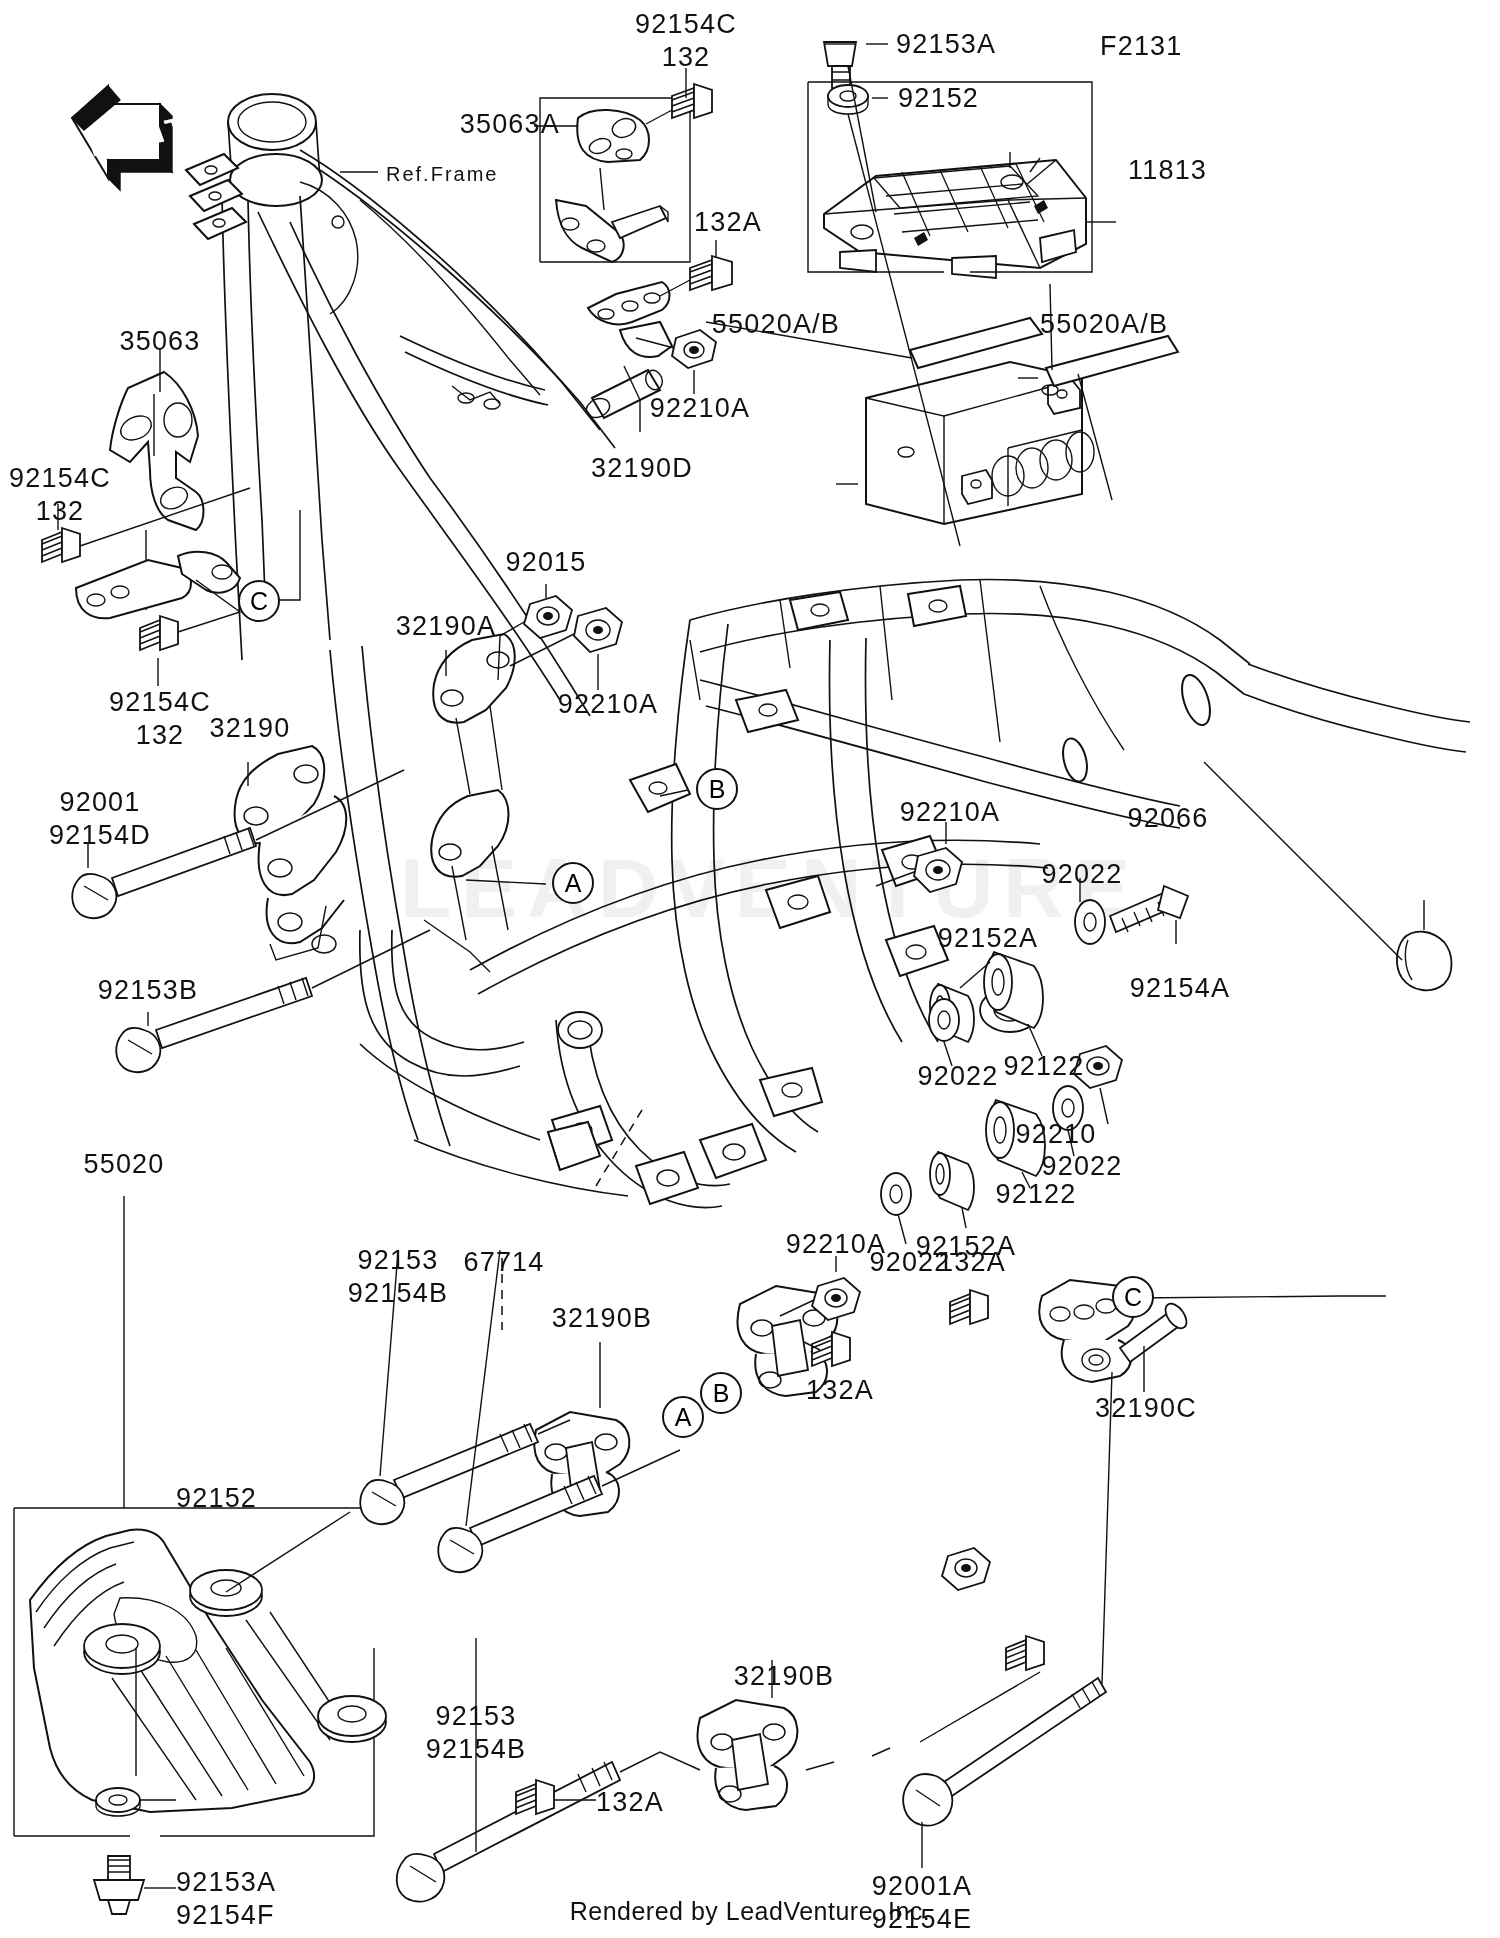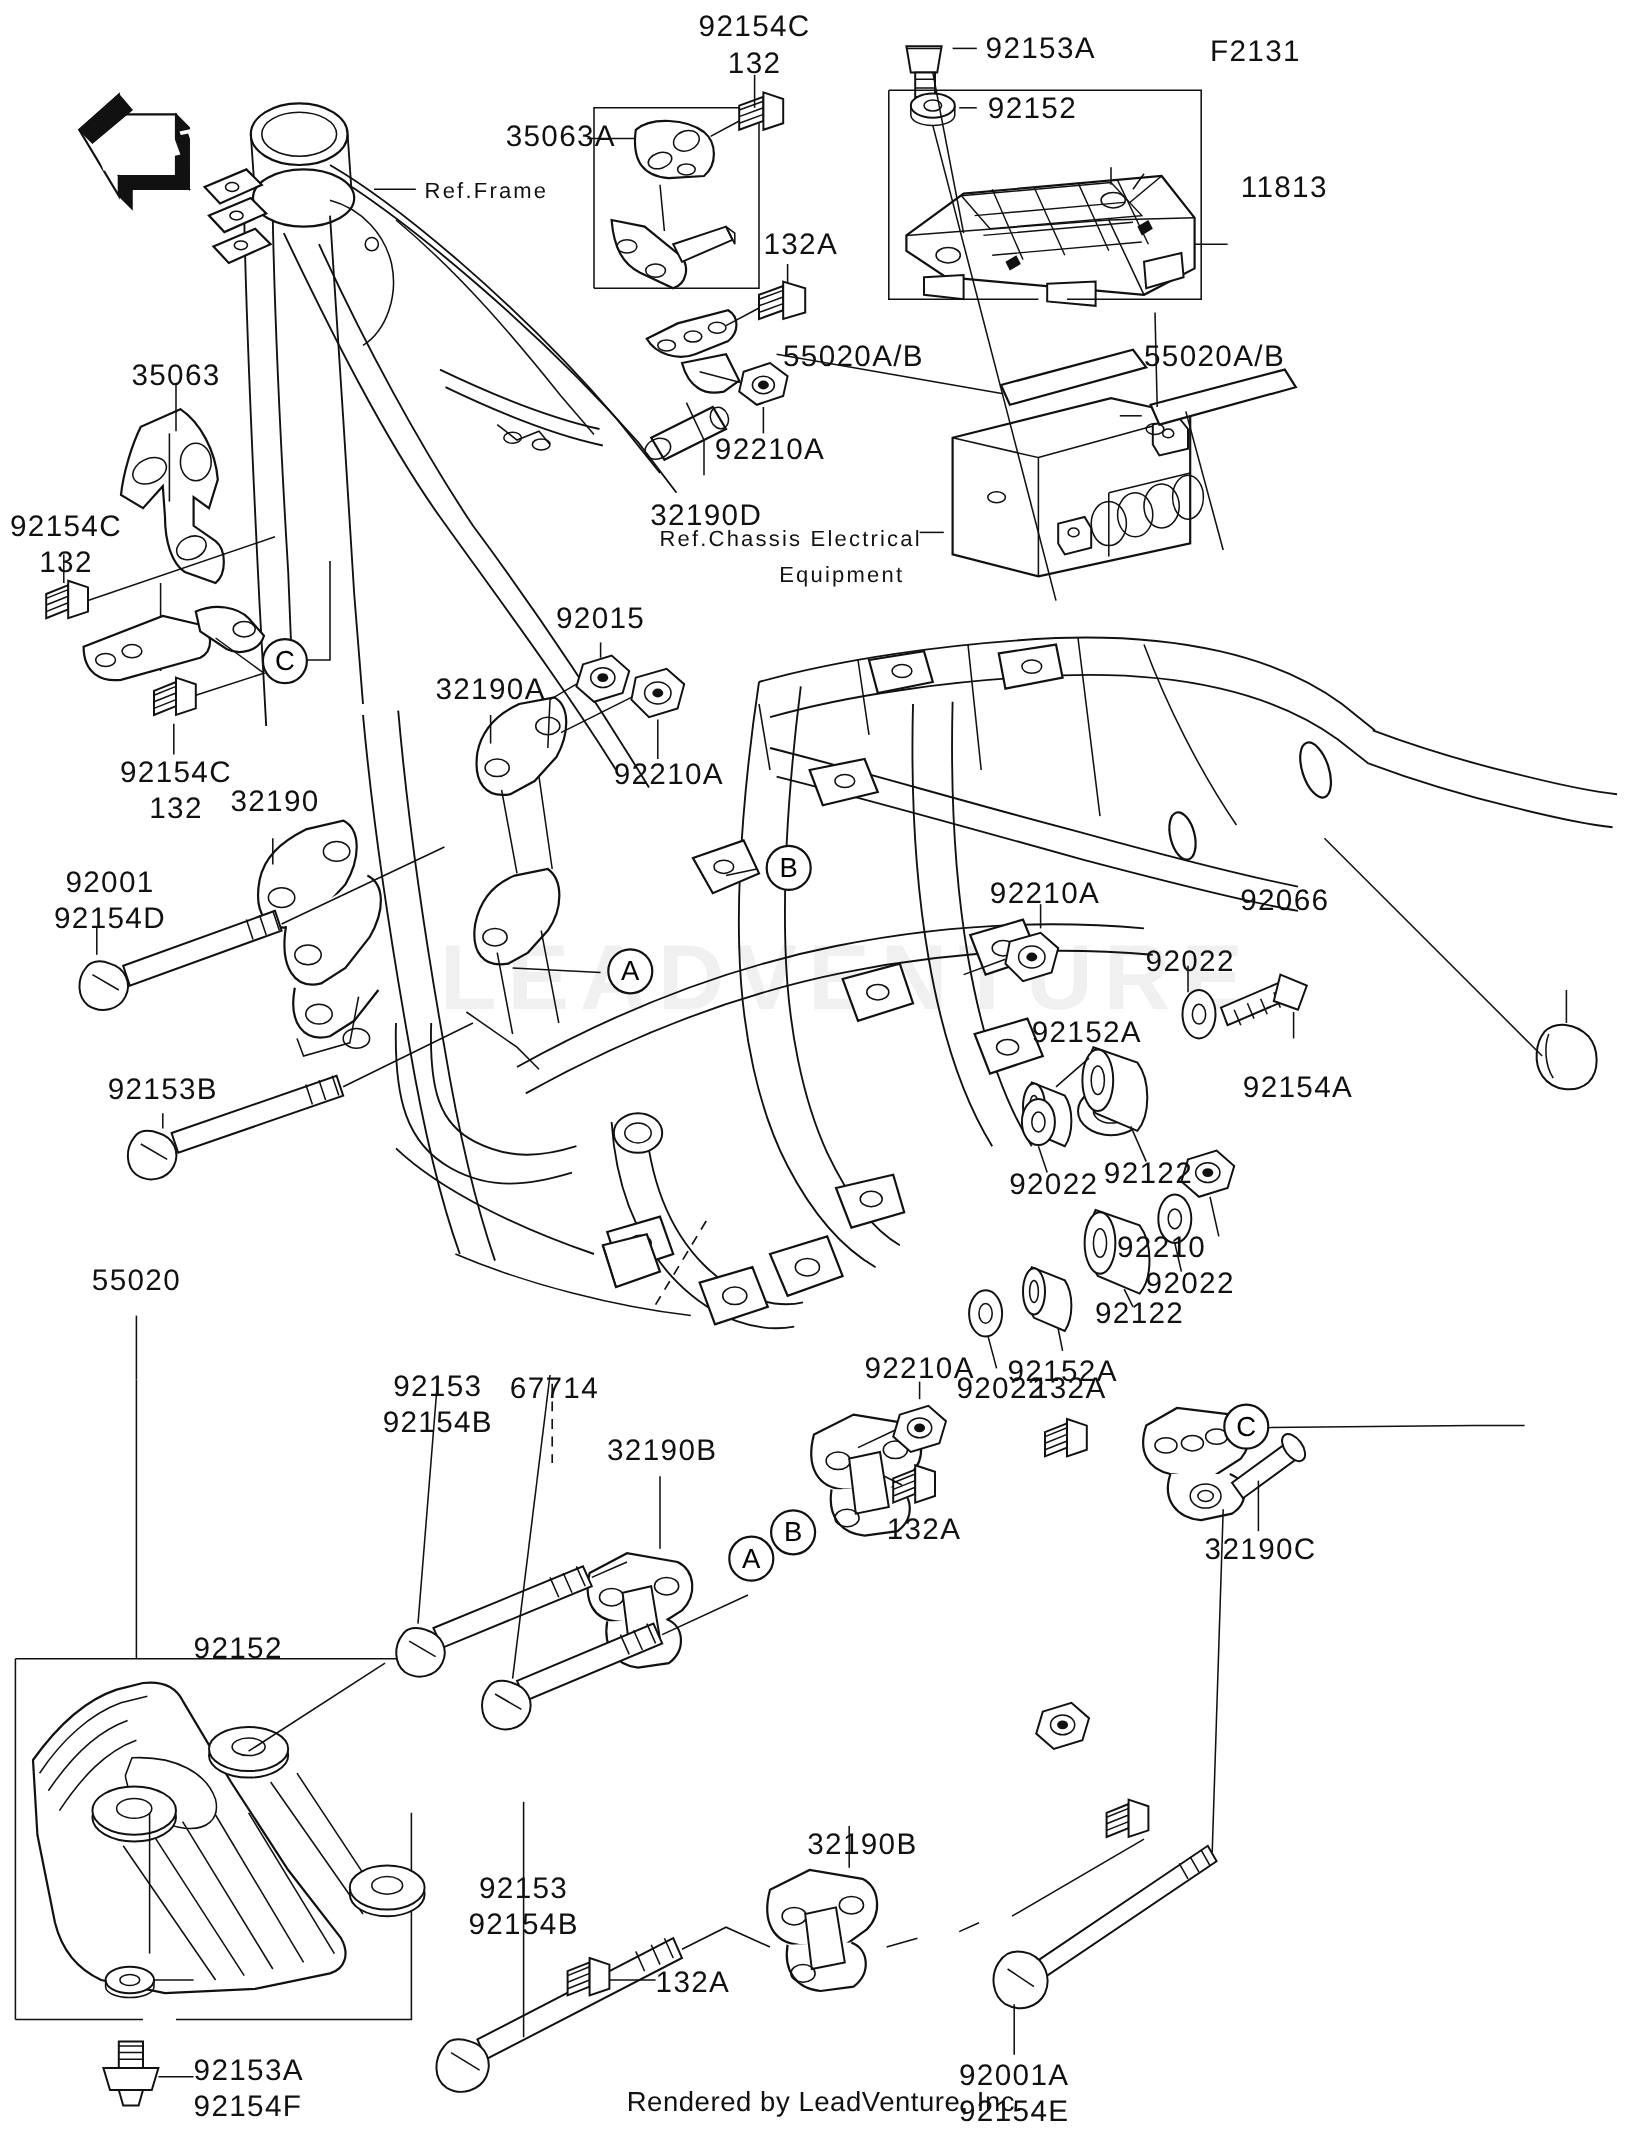--- a/index.html
+++ b/index.html
@@ -735,21 +735,20 @@
   <div class="lbl" style="left:898px;top:82px;"><span>92152</span></div>
   <div class="lbl" style="left:1128px;top:154px;"><span>11813</span></div>
   <div class="lbl mono-ref" style="left:386px;top:158px;"><span>Ref.Frame</span></div>
   <div class="lbl" style="left:694px;top:206px;"><span>132A</span></div>
   <div class="lbl rt" style="left:840px;top:308px;"><span>55020A/B</span></div>
   <div class="lbl" style="left:1040px;top:308px;"><span>55020A/B</span></div>
   <div class="lbl ctr" style="left:160px;top:325px;"><span>35063</span></div>
   <div class="lbl ctr" style="left:700px;top:392px;"><span>92210A</span></div>
   <div class="lbl ctr" style="left:642px;top:432px;margin-top:20px;"><span>32190D</span></div>
   <div class="lbl ctr" style="left:60px;top:462px;"><span>92154C</span><span class="l2">132</span></div>
-  <div class="lbl mono-ref rt" style="left:838px;top:474px;"><span>Ref.Chassis Electrical</span><span class="l2" style="text-align:right;padding-right:16px;">Equipment</span></div>
   <div class="lbl ctr" style="left:546px;top:546px;"><span>92015</span></div>
   <div class="lbl ctr" style="left:160px;top:686px;"><span>92154C</span><span class="l2">132</span></div>
   <div class="lbl ctr" style="left:446px;top:610px;"><span>32190A</span></div>
   <div class="lbl ctr" style="left:608px;top:688px;"><span>92210A</span></div>
   <div class="lbl ctr" style="left:250px;top:712px;"><span>32190</span></div>
   <div class="lbl ctr" style="left:100px;top:786px;"><span>92001</span><span class="l2">92154D</span></div>
   <div class="lbl ctr" style="left:950px;top:796px;"><span>92210A</span></div>
   <div class="lbl ctr" style="left:1168px;top:802px;"><span>92066</span></div>
   <div class="lbl ctr" style="left:1082px;top:858px;"><span>92022</span></div>
   <div class="lbl ctr" style="left:988px;top:922px;"><span>92152A</span></div>

